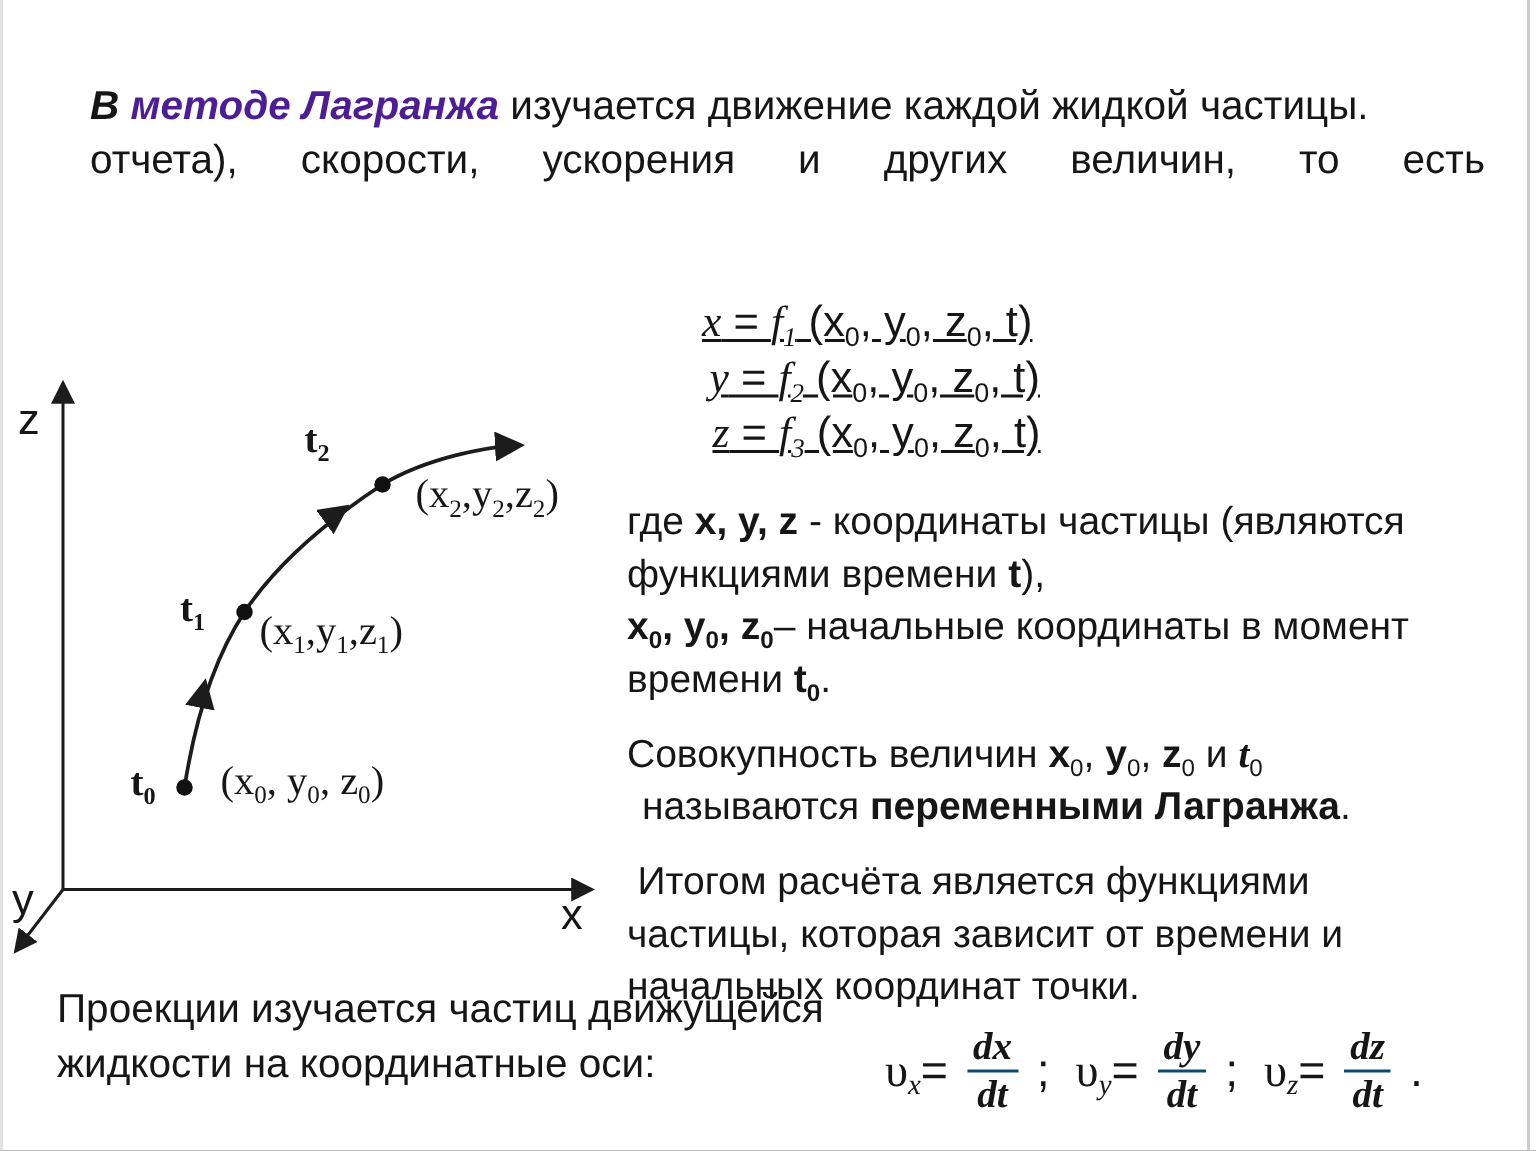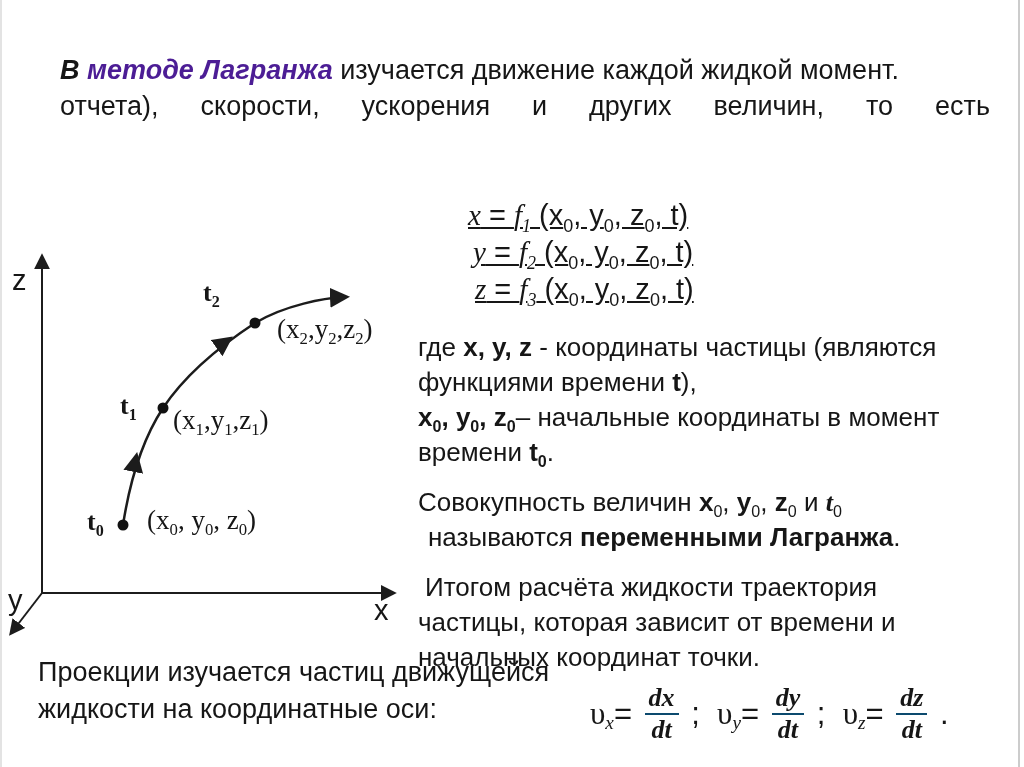--- a/index.html
+++ b/index.html
@@ -47,21 +47,21 @@
   .frac .den{padding:0 4px;}
 </style>
 </head>
 <body>
 
 <div class="slide">
   <div class="edge-left"></div>
   <div class="edge-right"></div>
 
   <div class="intro">
-    <div class="ln"><span class="b i">В </span><span class="b i blue">методе Лагранжа</span><span> изучается движение каждой жидкой момент.</span></div>
+    <div class="ln"><span class="b i">В </span><span class="b i blue">методе Лагранжа</span><span> изучается движение каждой жидкой частицы.</span></div>
     <div class="jl"><span>отчета), скорости, ускорения и других величин, то есть</span></div>
   </div>
 
   <div class="eqs">
     <div class="eq eq1"><span class="i ser">x</span><span> = </span><span class="i ser">f</span><sub class="i ser">1</sub><span> (x</span><sub>0</sub><span>, y</span><sub>0</sub><span>, z</span><sub>0</sub><span>, t)</span></div>
     <div class="eq eq2"><span class="i ser">y</span><span> = </span><span class="i ser">f</span><sub class="i ser">2</sub><span> (x</span><sub>0</sub><span>, y</span><sub>0</sub><span>, z</span><sub>0</sub><span>, t)</span></div>
     <div class="eq eq3"><span class="i ser">z</span><span> = </span><span class="i ser">f</span><sub class="i ser">3</sub><span> (x</span><sub>0</sub><span>, y</span><sub>0</sub><span>, z</span><sub>0</sub><span>, t)</span></div>
   </div>
 
   <svg class="diagram-svg" width="420" height="410" viewBox="0 0 420 410">
@@ -97,21 +97,21 @@
       <div class="ln"><span>где </span><span class="b">x, y, z</span><span> - координаты частицы (являются</span></div>
       <div class="ln"><span>функциями времени </span><span class="b">t</span><span>),</span></div>
       <div class="ln"><span class="b">x</span><sub class="b">0</sub><span class="b">, </span><span class="b">y</span><sub class="b">0</sub><span class="b">, </span><span class="b">z</span><sub class="b">0</sub><span>– начальные координаты в момент</span></div>
       <div class="ln"><span>времени </span><span class="b">t</span><sub class="b">0</sub><span>.</span></div>
     </div>
     <div class="para">
       <div class="ln"><span>Совокупность величин </span><span class="b">x</span><sub>0</sub><span>, </span><span class="b">y</span><sub>0</sub><span>, </span><span class="b">z</span><sub>0</sub><span> и </span><span class="b i ser">t</span><sub>0</sub></div>
       <div class="ln" style="padding-left:10px;"><span>называются </span><span class="b">переменными Лагранжа</span><span>.</span></div>
     </div>
     <div class="para">
-      <div class="ln" style="padding-left:7px;"><span>Итогом расчёта жидкости траектория</span></div>
+      <div class="ln" style="padding-left:7px;"><span>Итогом расчёта является функциями</span></div>
       <div class="ln"><span>частицы,  которая зависит от времени и</span></div>
       <div class="ln"><span>начальных координат точки.</span></div>
     </div>
   </div>
 
   <div class="proj">
     <div class="ln"><span>Проекции изучается частиц движущейся</span></div>
     <div class="ln"><span>жидкости на координатные оси:</span></div>
   </div>
 

